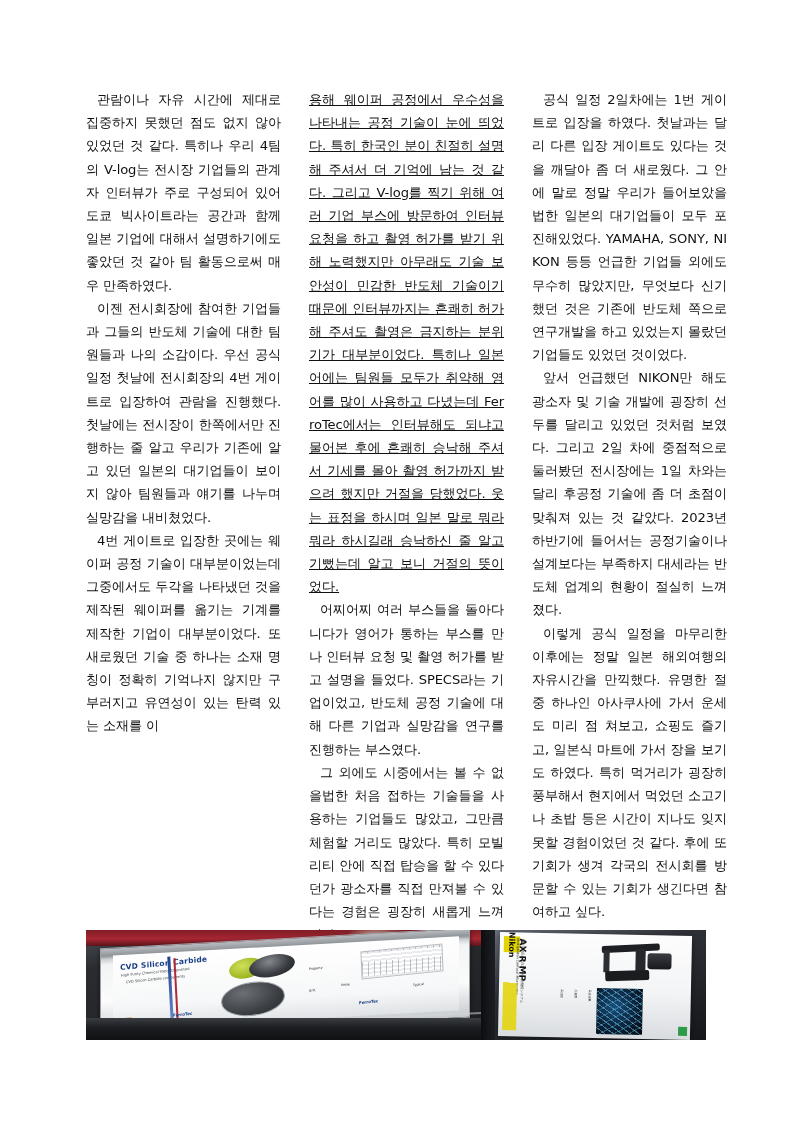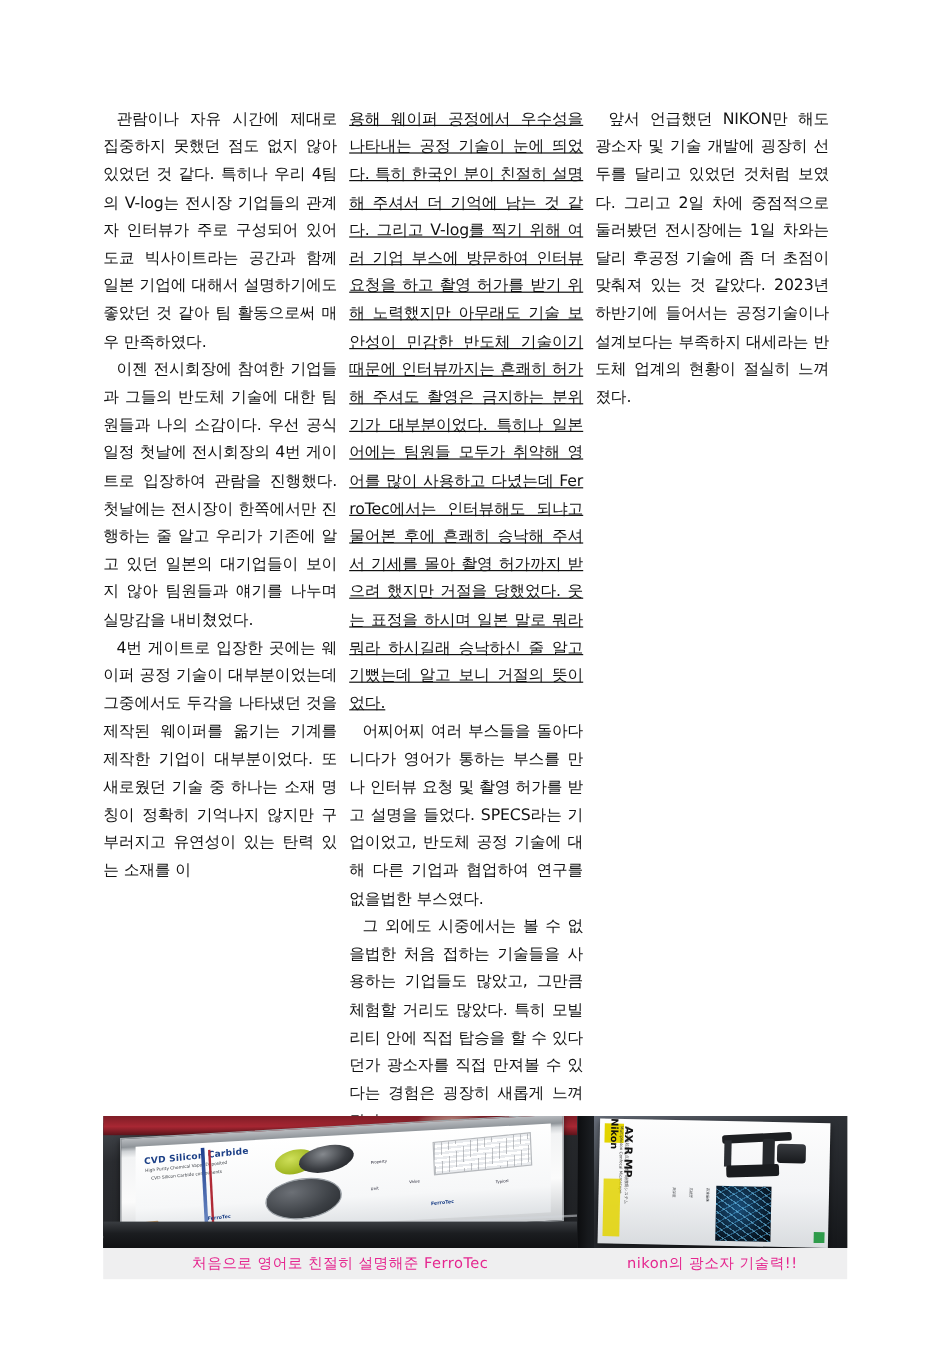--- a/index.html
+++ b/index.html
@@ -23,21 +23,21 @@
 
   
   .body-area {
     position: absolute;
     left: 86px;
     top: 88px;
     width: 620px;
     height: 830px;
     display: flex;
     flex-direction: row;
-    gap: 10px;
+    gap: 28px;
     box-sizing: border-box;
   }
   .col {
     width: 195px;
     flex: 0 0 195px;
     box-sizing: border-box;
   }
   .col p {
     margin: 0;
     font-size: 13.1px;
@@ -388,26 +388,28 @@
   <div class="body-area">
 
     <div class="col">
       <p>관람이나 자유 시간에 제대로 집중하지 못했던 점도 없지 않아 있었던 것 같다. 특히나 우리 4팀의 V-log는 전시장 기업들의 관계자 인터뷰가 주로 구성되어 있어 도쿄 빅사이트라는 공간과 함께 일본 기업에 대해서 설명하기에도 좋았던 것 같아 팀 활동으로써 매우 만족하였다.</p>
       <p>이젠 전시회장에 참여한 기업들과 그들의 반도체 기술에 대한 팀원들과 나의 소감이다. 우선 공식 일정 첫날에 전시회장의 4번 게이트로 입장하여 관람을 진행했다. 첫날에는 전시장이 한쪽에서만 진행하는 줄 알고 우리가 기존에 알고 있던 일본의 대기업들이 보이지 않아 팀원들과 얘기를 나누며 실망감을 내비쳤었다.</p>
       <p>4번 게이트로 입장한 곳에는 웨이퍼 공정 기술이 대부분이었는데 그중에서도 두각을 나타냈던 것을 제작된 웨이퍼를 옮기는 기계를 제작한 기업이 대부분이었다. 또 새로웠던 기술 중 하나는 소재 명칭이 정확히 기억나지 않지만 구부러지고 유연성이 있는 탄력 있는 소재를 이</p>
     </div>
 
     <div class="col">
       <p class="noindent">용해 웨이퍼 공정에서 우수성을 나타내는 공정 기술이 눈에 띄었다. 특히 한국인 분이 친절히 설명해 주셔서 더 기억에 남는 것 같다. 그리고 V-log를 찍기 위해 여러 기업 부스에 방문하여 인터뷰 요청을 하고 촬영 허가를 받기 위해 노력했지만 아무래도 기술 보안성이 민감한 반도체 기술이기 때문에 인터뷰까지는 흔쾌히 허가해 주셔도 촬영은 금지하는 분위기가 대부분이었다. 특히나 일본어에는 팀원들 모두가 취약해 영어를 많이 사용하고 다녔는데 FerroTec에서는 인터뷰해도 되냐고 물어본 후에 흔쾌히 승낙해 주셔서 기세를 몰아 촬영 허가까지 받으려 했지만 거절을 당했었다. 웃는 표정을 하시며 일본 말로 뭐라 뭐라 하시길래 승낙하신 줄 알고 기뻤는데 알고 보니 거절의 뜻이었다.</p>
-      <p>어찌어찌 여러 부스들을 돌아다니다가 영어가 통하는 부스를 만나 인터뷰 요청 및 촬영 허가를 받고 설명을 들었다. SPECS라는 기업이었고, 반도체 공정 기술에 대해 다른 기업과 협업하여 연구를 없을법한 부스였다.</p>
+      <p>어찌어찌 여러 부스들을 돌아다니다가 영어가 통하는 부스를 만나 인터뷰 요청 및 촬영 허가를 받고 설명을 들었다. SPECS라는 기업이었고, 반도체 공정 기술에 대해 다른 기업과 실망감을 연구를 진행하는 부스였다.</p>
       <p>그 외에도 시중에서는 볼 수 없을법한 처음 접하는 기술들을 사용하는 기업들도 많았고, 그만큼 체험할 거리도 많았다. 특히 모빌리티 안에 직접 탑승을 할 수 있다던가 광소자를 직접 만져볼 수 있다는 경험은 굉장히 새롭게 느껴졌다.</p>
     </div>
 
     <div class="col">
+      <p>공식 일정 2일차에는 1번 게이트로 입장을 하였다. 첫날과는 달리 다른 입장 게이트도 있다는 것을 깨달아 좀 더 새로웠다. 그 안에 말로 정말 우리가 들어보았을 법한 일본의 대기업들이 모두 포진해있었다. YAMAHA, SONY, NIKON 등등 언급한 기업들 외에도 무수히 많았지만, 무엇보다 신기했던 것은 기존에 반도체 쪽으로 연구개발을 하고 있었는지 몰랐던 기업들도 있었던 것이었다.</p>
       <p>앞서 언급했던 NIKON만 해도 광소자 및 기술 개발에 굉장히 선두를 달리고 있었던 것처럼 보였다. 그리고 2일 차에 중점적으로 둘러봤던 전시장에는 1일 차와는 달리 후공정 기술에 좀 더 초점이 맞춰져 있는 것 같았다. 2023년 하반기에 들어서는 공정기술이나 설계보다는 부족하지 대세라는 반도체 업계의 현황이 절실히 느껴졌다.</p>
+      <p>이렇게 공식 일정을 마무리한 이후에는 정말 일본 해외여행의 자유시간을 만끽했다. 유명한 절 중 하나인 아사쿠사에 가서 운세도 미리 점 쳐보고, 쇼핑도 즐기고, 일본식 마트에 가서 장을 보기도 하였다. 특히 먹거리가 굉장히 풍부해서 현지에서 먹었던 소고기나 초밥 등은 시간이 지나도 잊지 못할 경험이었던 것 같다. 후에 또 기회가 생겨 각국의 전시회를 방문할 수 있는 기회가 생긴다면 참여하고 싶다.</p>
     </div>
 
   </div>
 
   <div class="photo-strip">
 
     <div class="photo photo-left">
       <div class="case-top-shadow"></div>
       <div class="case-red-bar"></div>
       <div class="hand-blur"></div>
@@ -466,18 +468,14 @@
         <div class="br-col" style="left:78px; top:56px;">広視野</div>
         <div class="br-col" style="left:92px; top:56px;">高速撮像</div>
 
         <div class="br-yellow"></div>
         <div class="br-green"></div>
       </div>
     </div>
 
   </div>
 
-  <div class="caption-band">
-    <div class="caption caption-left">처음으로 영어로 친절히 설명해준 FerroTec</div>
-    <div class="caption caption-right">nikon의 광소자 기술력!!</div>
-  </div>
 
 </div>
 
 </body></html>

